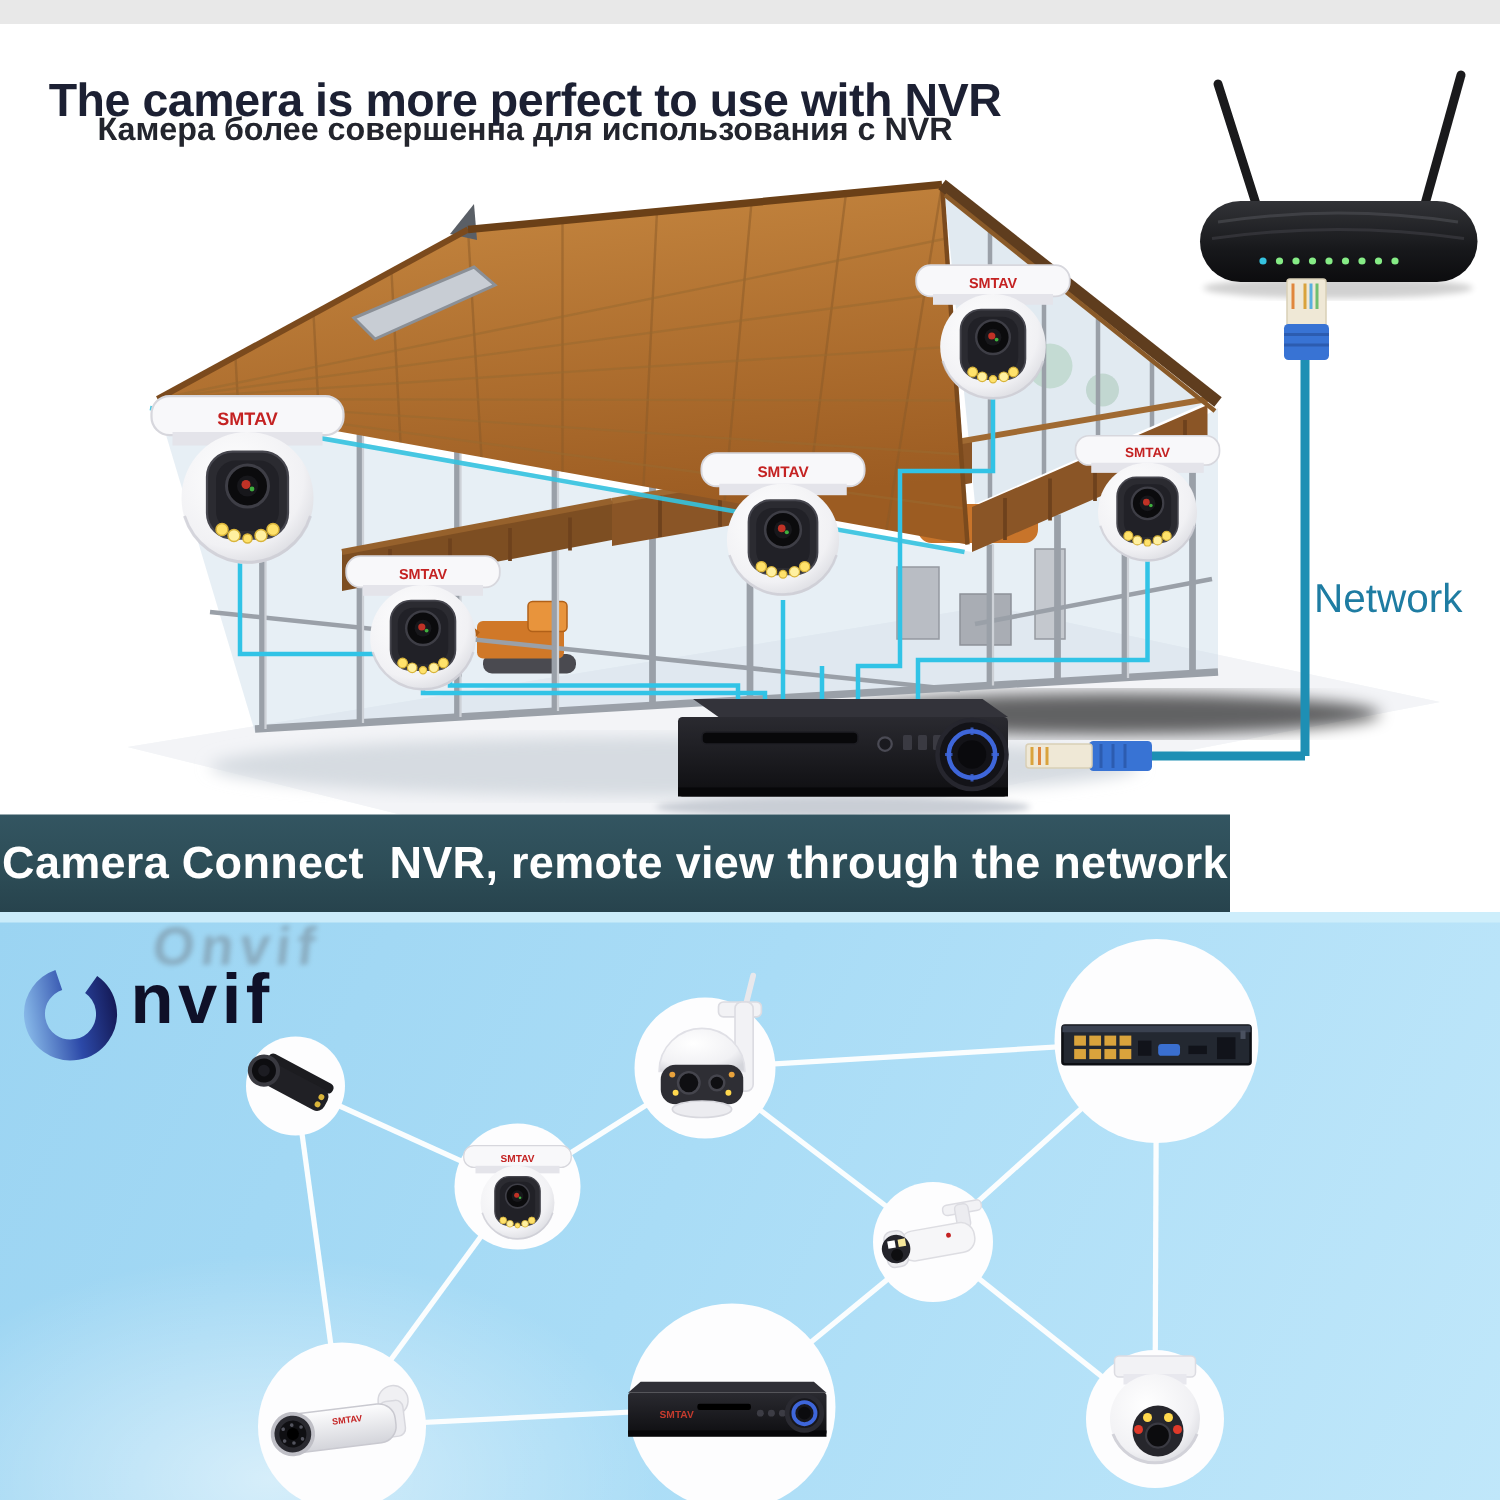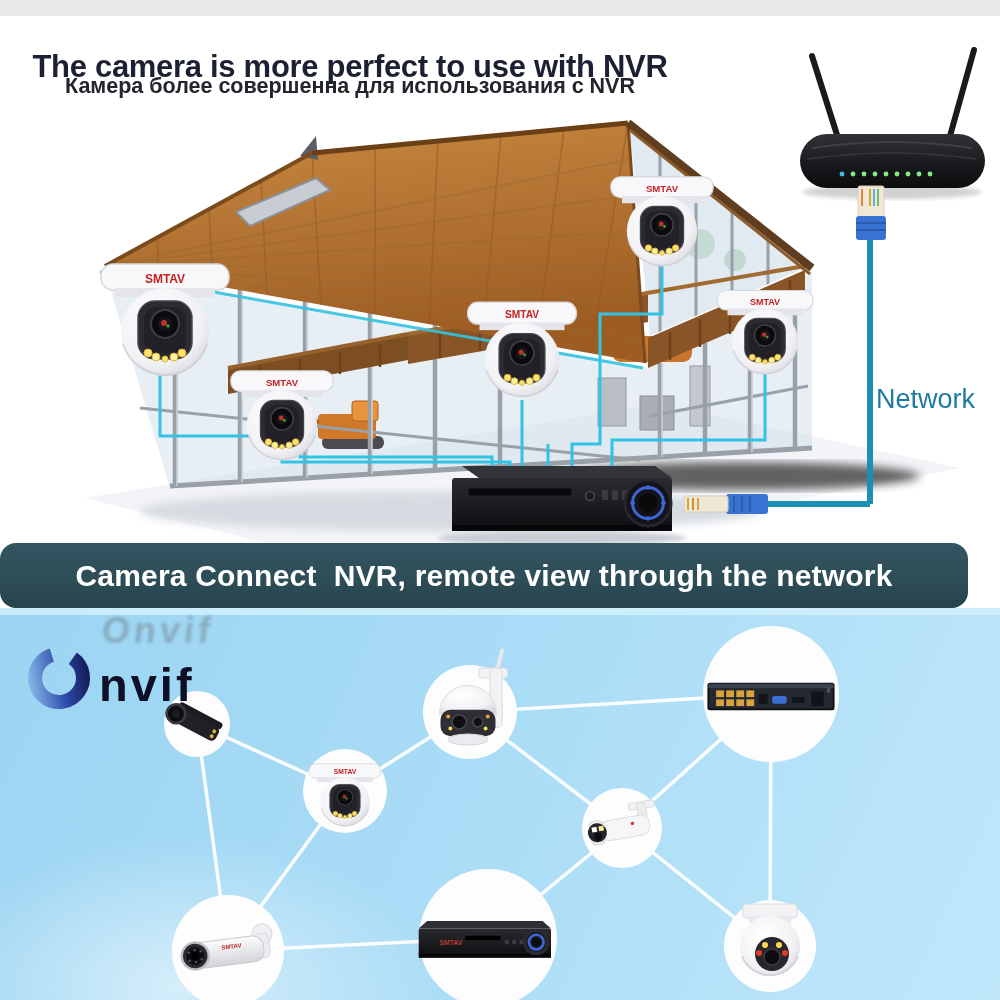--- a/index.html
+++ b/index.html
@@ -9,34 +9,34 @@
   
   .top{position:absolute;left:0;top:0;width:1000px;height:527px;background:#ffffff;}
   .page-title{position:absolute;left:0;top:12px;width:700px;text-align:center;
     font-size:31px;font-weight:700;color:#1c2033;letter-spacing:-.3px;}
   .page-sub{position:absolute;left:0;top:58px;width:700px;text-align:center;
     font-size:21.5px;font-weight:700;color:#23252d;}
   .scene-svg{position:absolute;left:0;top:0;width:1000px;height:527px;}
   .network-label{position:absolute;left:876px;top:368px;font-size:27px;color:#1e7ca2;font-weight:400;text-align:center;}
 
   
-  .banner{position:absolute;left:0;top:527px;width:968px;height:65px;
+  .banner{position:absolute;left:0;top:527px;width:820px;height:65px;
     background:linear-gradient(180deg,#335561 0%,#2d4d57 55%,#27434d 100%);
-    display:flex;align-items:center;justify-content:center;border-radius:16px;}
+    display:flex;align-items:center;justify-content:center;}
   .banner span{color:#ffffff;font-size:30px;font-weight:700;letter-spacing:.2px;white-space:pre;}
 
   
   .bottom{position:absolute;left:0;top:592px;width:1000px;height:408px;
     background:linear-gradient(115deg,#9bd4f2 0%,#a9dcf6 45%,#c0e7fa 100%);}
   .bottom::before{content:"";position:absolute;left:0;top:0;width:1000px;height:7px;background:#cfeefb;opacity:.9;}
   .bottom::after{content:"";position:absolute;left:-80px;bottom:-120px;width:520px;height:300px;border-radius:50%;
     background:radial-gradient(closest-side,rgba(255,255,255,.55),rgba(255,255,255,0));}
   .onvif-ghost{position:absolute;left:102px;top:2px;font-size:36px;font-weight:700;color:#6f7a84;
     opacity:.45;filter:blur(1.6px);transform:skewX(-6deg);letter-spacing:4px;}
-  .onvif-logo{position:absolute;left:26px;top:26px;display:flex;align-items:flex-end;height:78px;z-index:3;}
+  .onvif-logo{position:absolute;left:14px;top:26px;display:flex;align-items:flex-start;height:78px;z-index:3;}
   .onvif-logo .tail{font-size:47px;font-weight:700;color:#0f1028;letter-spacing:3px;margin-left:3px;margin-top:4px;}
   .mesh-svg{position:absolute;left:0;top:0;width:1000px;height:408px;z-index:2;}
 </style>
 </head>
 <body>
 
 <div class="stage">
 
   <section class="top">
     <svg class="scene-svg" viewBox="0 0 1000 527">

